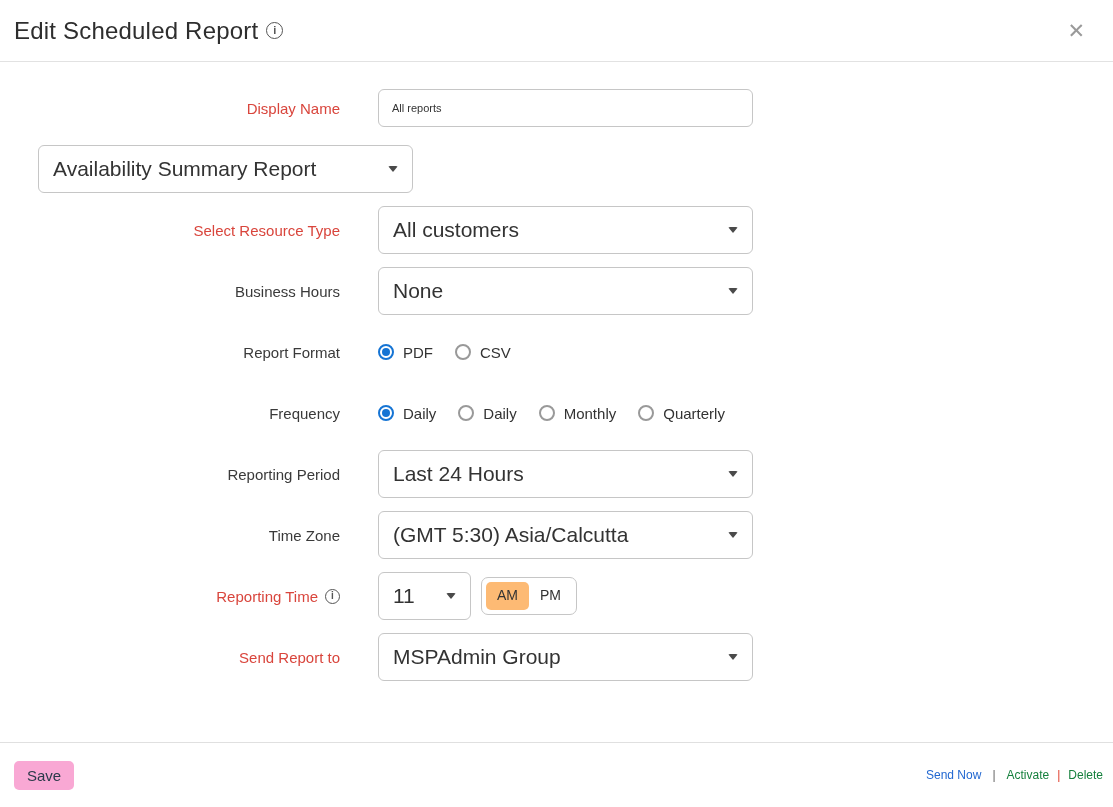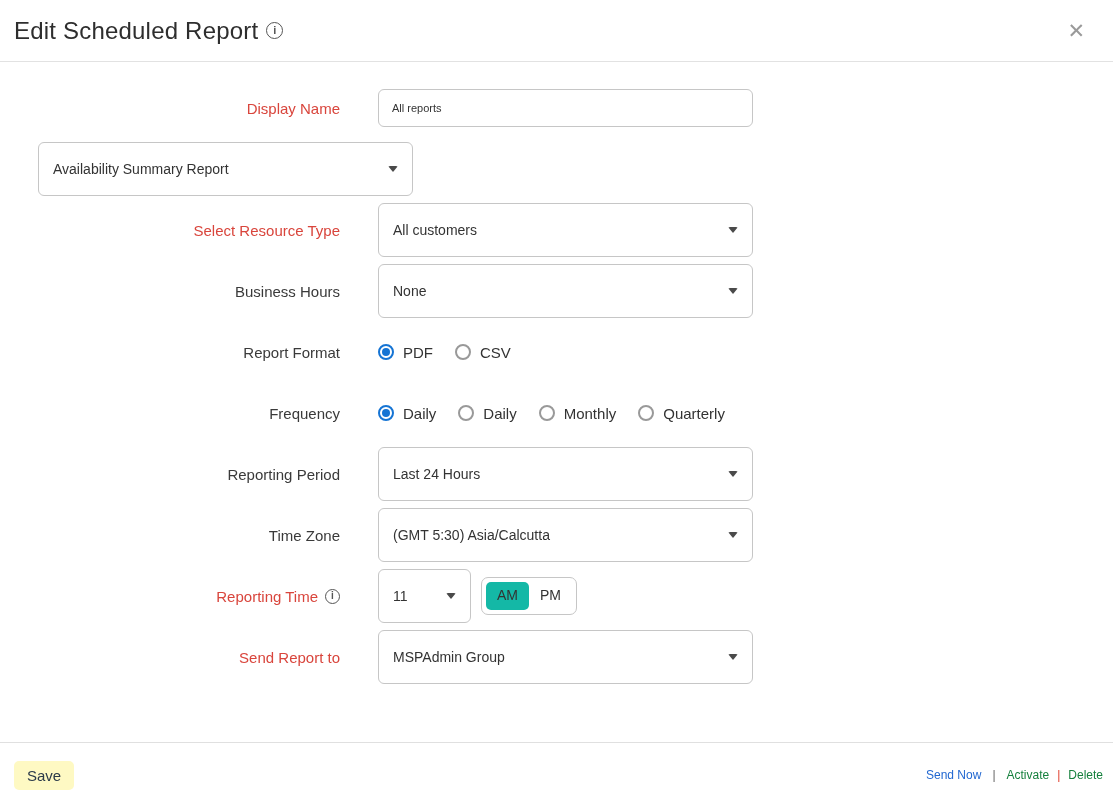--- a/index.html
+++ b/index.html
@@ -68,28 +68,28 @@
     border: 1px solid #c6c6c6;
     border-radius: 6px;
     padding: 0 13px;
     font-size: 11px;
     color: #333;
     font-family: inherit;
     background: #fff;
     outline: none;
   }
   .dropdown {
-    width: 375px; height: 54px;
+    width: 375px; height: 48px;
     border: 1px solid #c6c6c6;
     border-radius: 6px;
     padding: 16px 14px;
     display: flex;
     align-items: center;
     justify-content: space-between;
-    font-size: 14px;
+    font-size: 21px;
     color: #333;
     background: #fff;
     cursor: pointer;
   }
   .dropdown.small { width: 93px; }
   .caret {
     width: 0; height: 0;
     border-left: 5px solid transparent;
     border-right: 5px solid transparent;
     border-top: 6px solid #4a4a4a;
@@ -133,35 +133,35 @@
     background: #fff;
   }
   .ampm-seg {
     font-size: 14px;
     color: #333;
     padding: 6px 11px;
     border-radius: 5px;
     cursor: pointer;
     line-height: 1.1;
   }
-  .ampm-seg.selected { background: #14b8a6; }
+  .ampm-seg.selected { background: #fdba74; }
 
   
   .footer {
     position: absolute;
     left: 0; right: 0; bottom: 0;
     height: 65px;
     border-top: 1px solid #e0e0e0;
     background: #fff;
     display: flex;
     align-items: center;
     padding: 0 10px 0 14px;
   }
   .save-btn {
-    background: #fef9c3;
+    background: #f9a8d4;
     color: #2b3a4a;
     font-size: 15px;
     font-family: inherit;
     border: none;
     border-radius: 5px;
     padding: 6px 13px;
     cursor: pointer;
   }
   .footer-links { margin-left: auto; display: flex; align-items: center; font-size: 12px; }
   .link-blue { color: #2268d1; cursor: pointer; }

